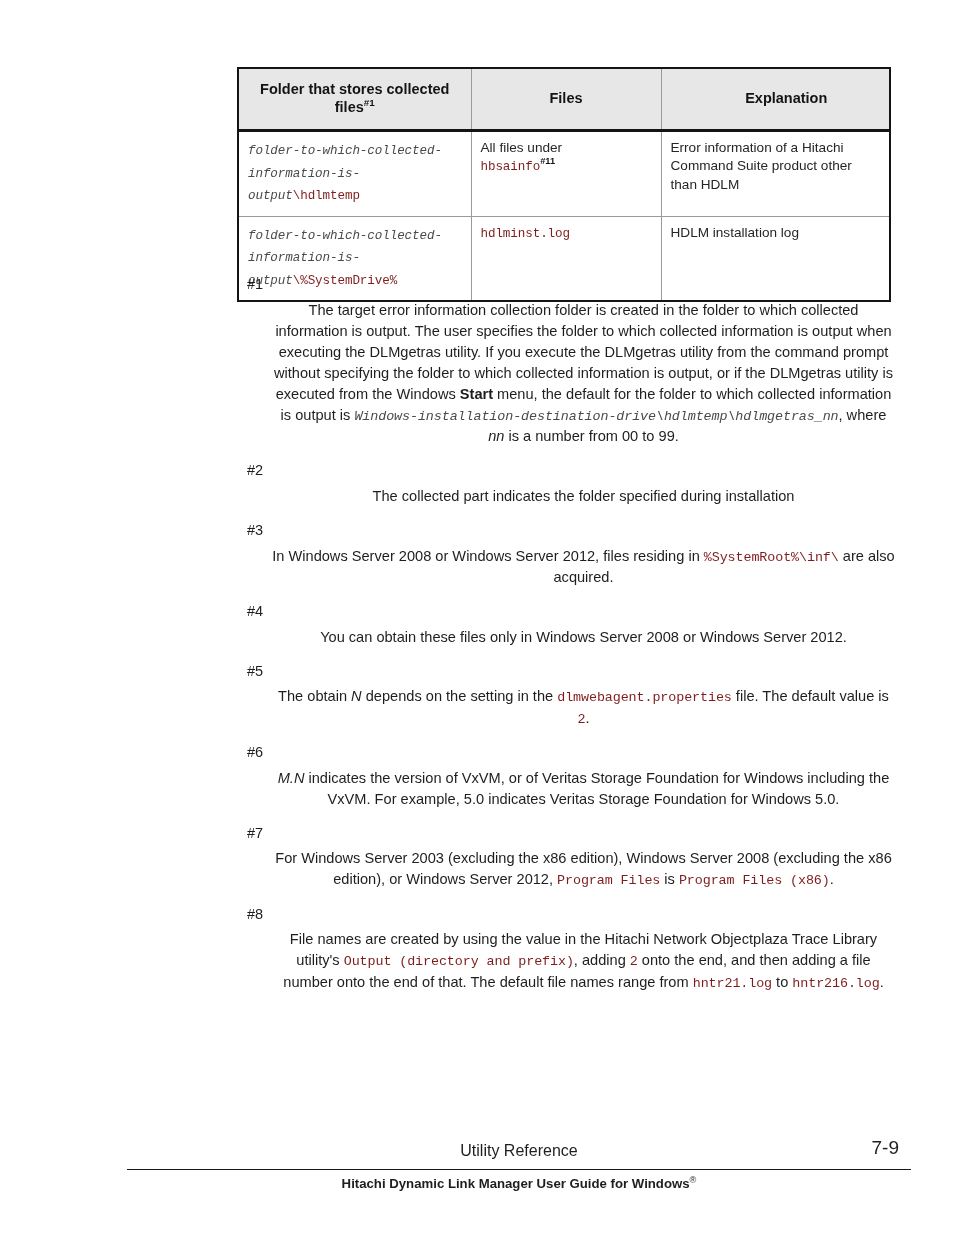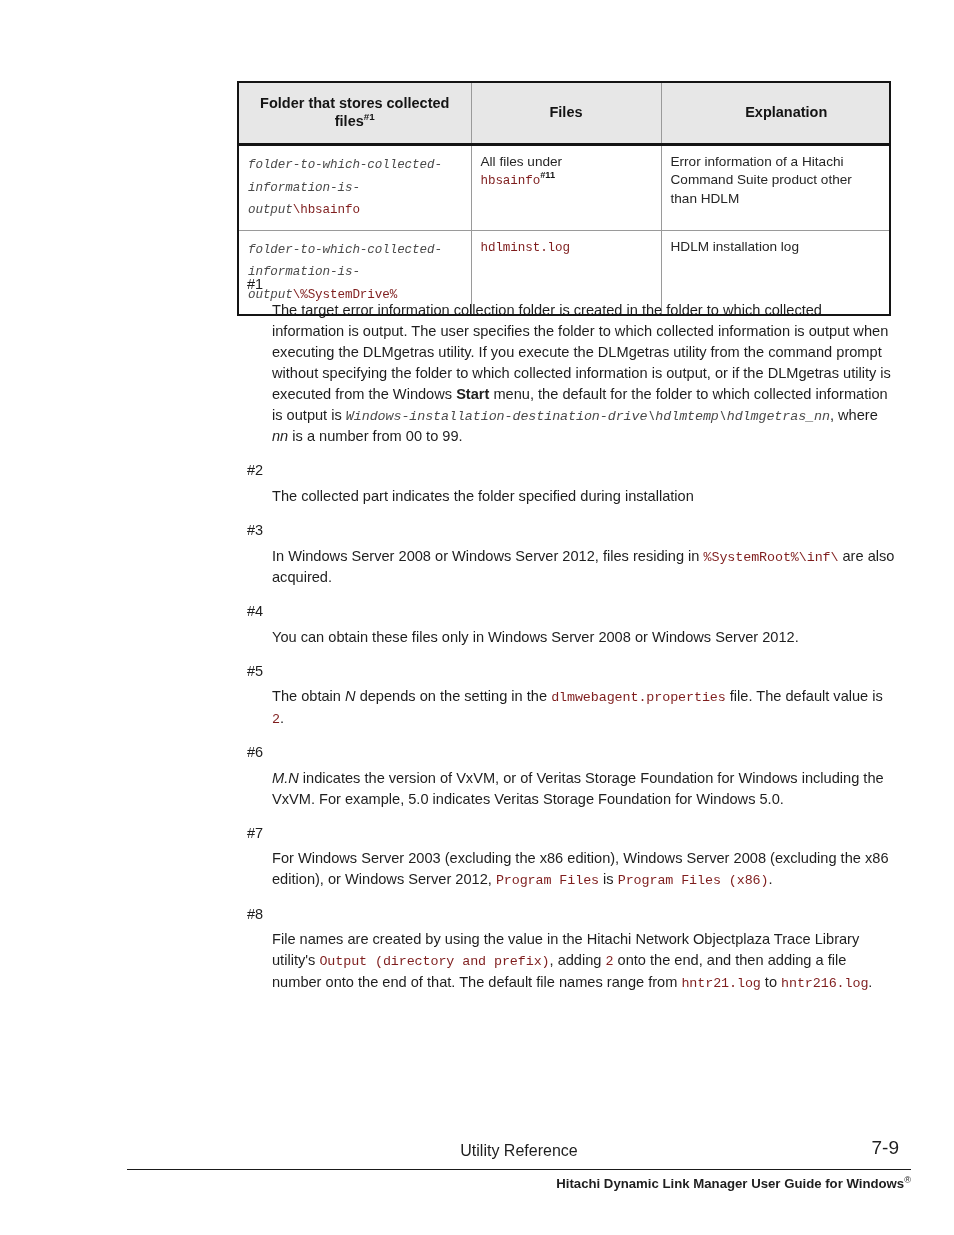--- a/index.html
+++ b/index.html
@@ -18,21 +18,21 @@
   .page {
     position: relative;
     width: 954px;
     height: 1235px;
   }
 
   
   .table-wrap {
     position: absolute;
     left: 237px;
-    top: 81px;
+    top: 67px;
     width: 652px;
   }
   table.doc-table {
     border-collapse: collapse;
     width: 652px;
     table-layout: fixed;
     border: 2.5px solid #141414;
   }
   table.doc-table col.c1 { width: 233px; }
   table.doc-table col.c2 { width: 190px; }
@@ -110,21 +110,21 @@
     color: #1e1e1e;
     line-height: 1.5;
     font-family: "Liberation Sans", sans-serif;
   }
   .note-body {
     margin-left: 25px;
     margin-top: 4px;
     font-size: 14.6px;
     line-height: 1.44;
     color: #1e1e1e;
-    text-align: left;
+    text-align: center;
   }
   .note-body b { font-weight: bold; }
   .note-body i { font-style: italic; }
   .note-body .mono, .note-body .mono-i {
     font-size: 13.4px;
   }
 
   
   .footer {
     position: absolute;
@@ -150,21 +150,21 @@
     top: -5px;
     font-size: 19px;
     color: #1e1e1e;
   }
   .footer-rule {
     border-top: 1.6px solid #1a1a1a;
     width: 784px;
     margin-top: 3px;
   }
   .footer-sub {
-    text-align: right;
+    text-align: center;
     font-size: 13.2px;
     font-weight: bold;
     color: #1e1e1e;
     margin-top: 6px;
   }
   .footer-sub sup {
     font-size: 0.7em;
     vertical-align: super;
     line-height: 0;
     font-weight: normal;
@@ -192,21 +192,21 @@
           </th>
           <th>
             <span>Explanation</span>
           </th>
         </tr>
       </thead>
       <tbody>
         <tr>
           <td>
             <div class="cell-path">
-              <span class="mono-i">folder-to-which-collected-information-is-output</span><span class="mono">\hbsainfo</span>
+              <span class="mono-i">folder-to-which-collected-information-is-output</span><span class="mono">\hdlmtemp</span>
             </div>
           </td>
           <td>
             <div class="plain-body">All files under</div>
             <div><span class="mono">hbsainfo</span><sup class="fn">#11</sup></div>
           </td>
           <td>Error information of a Hitachi Command Suite product other than HDLM</td>
         </tr>
         <tr>
           <td>

